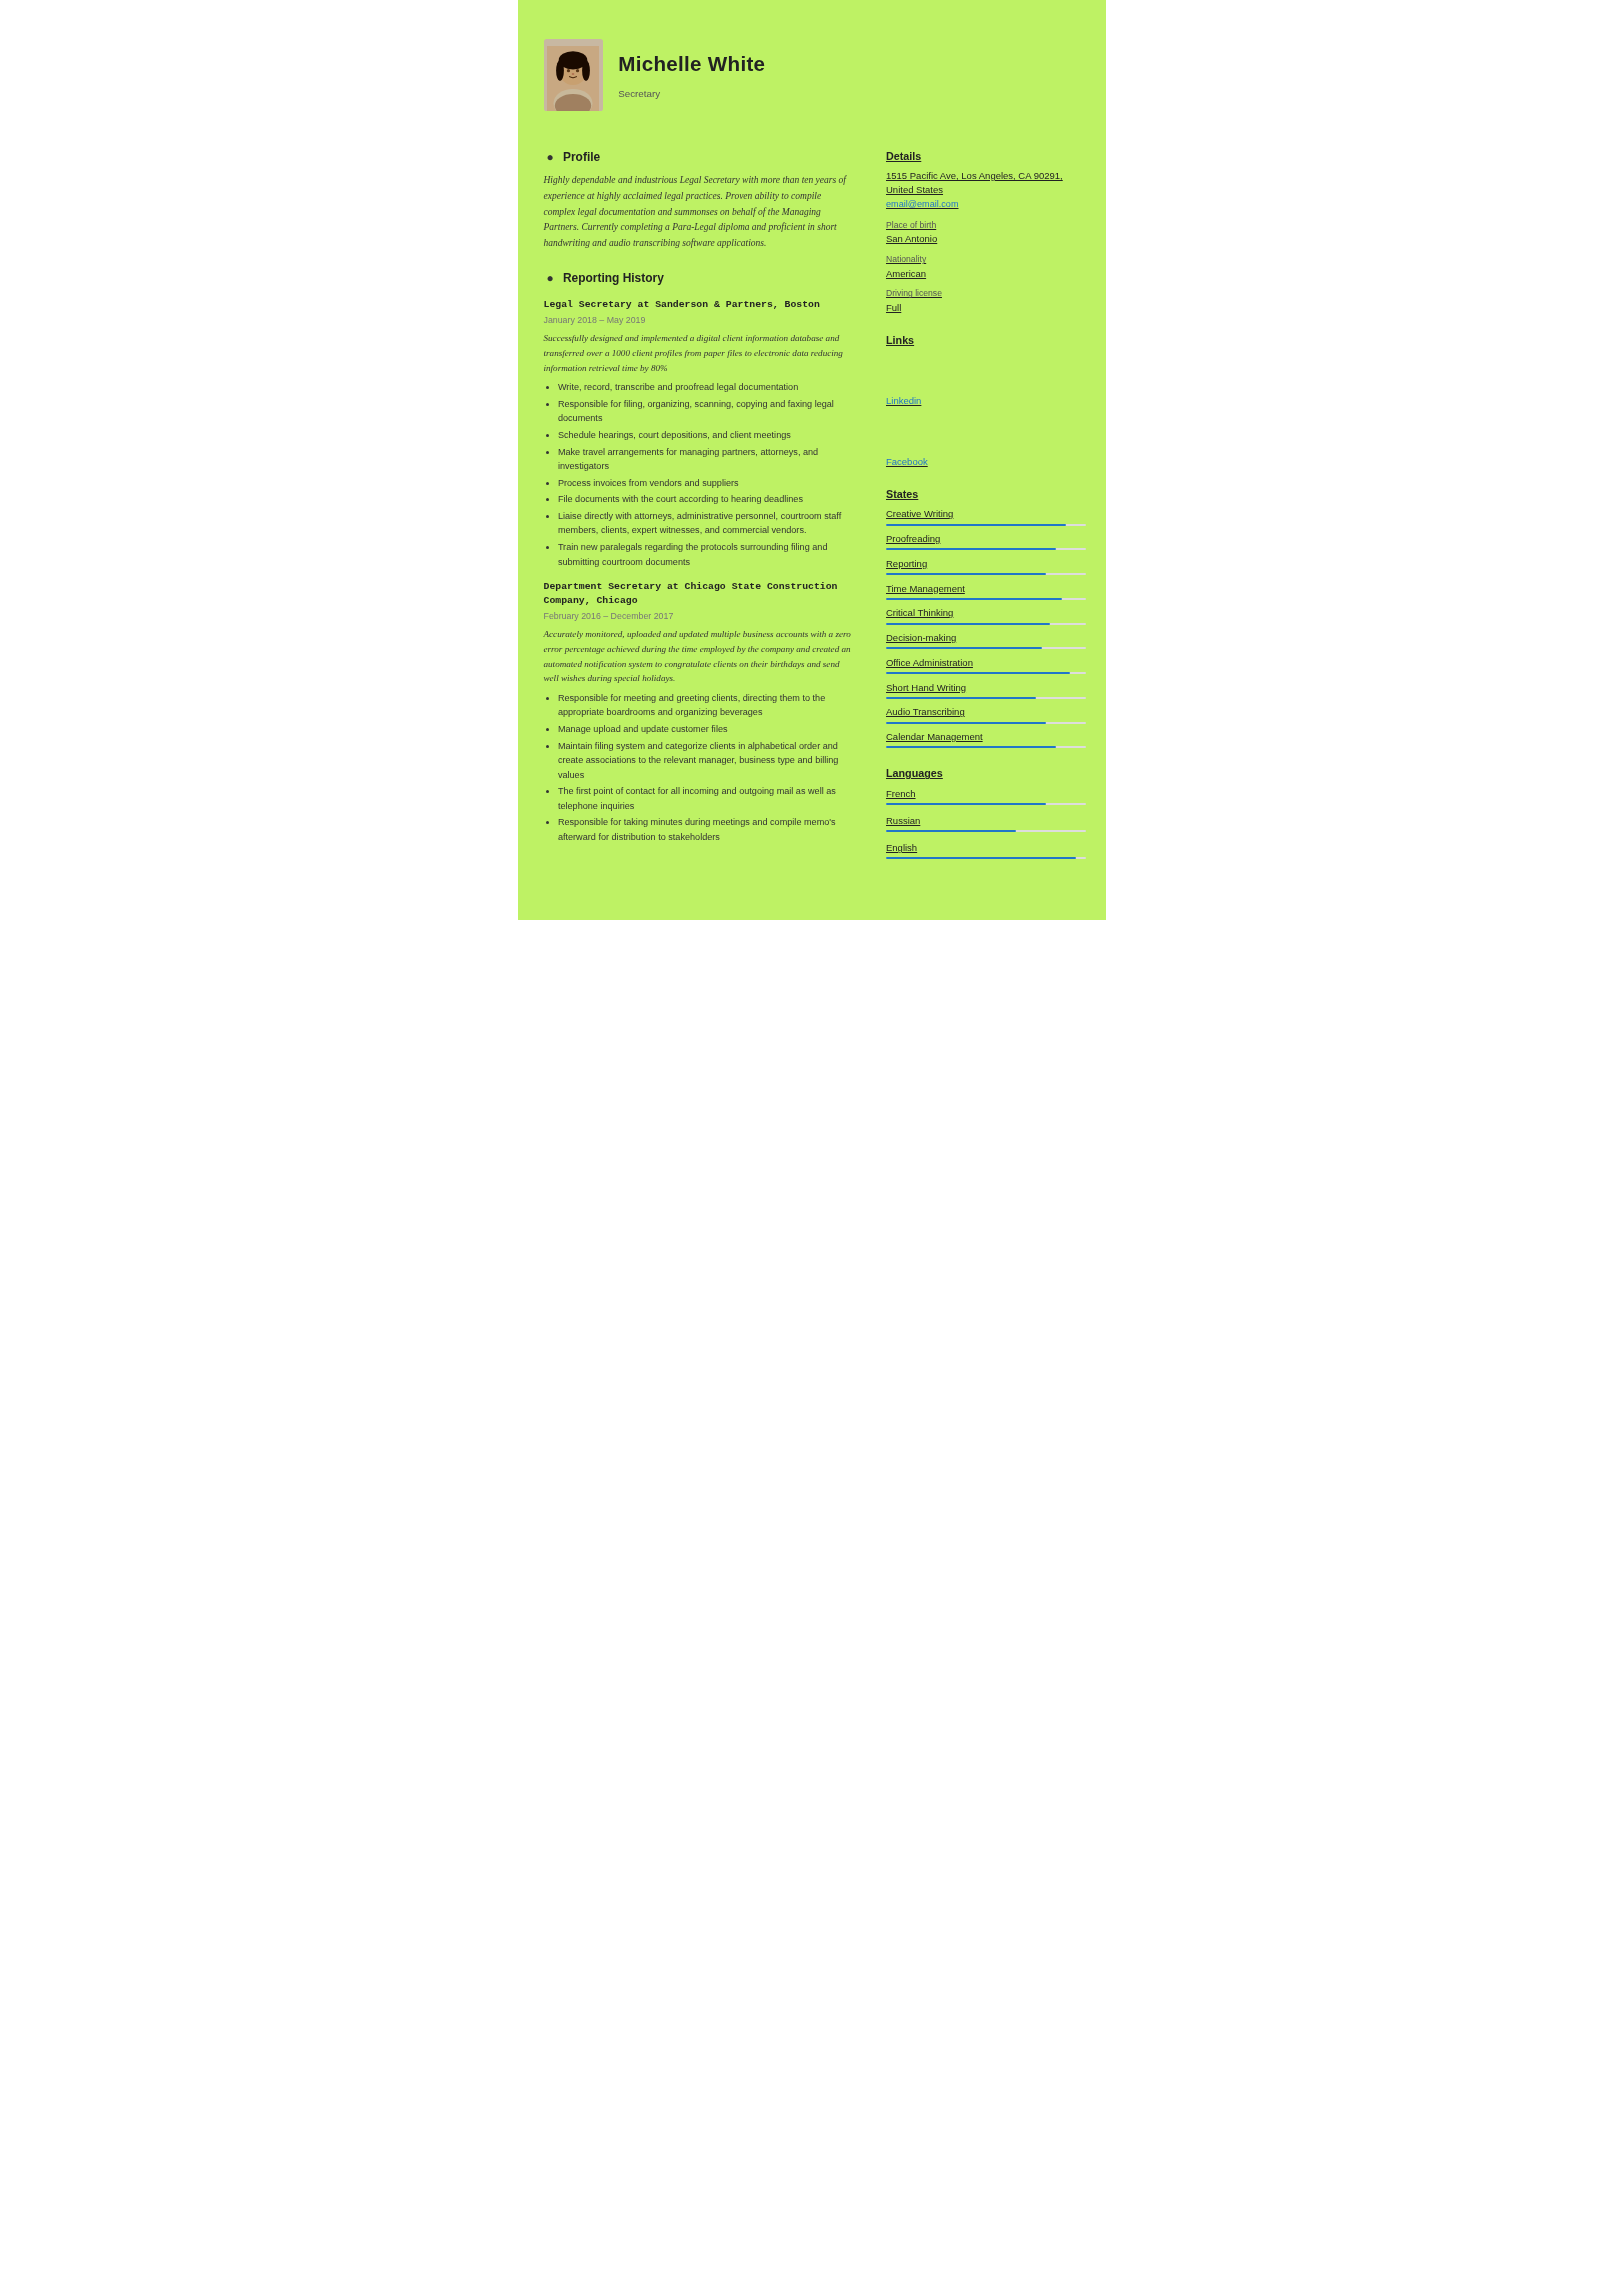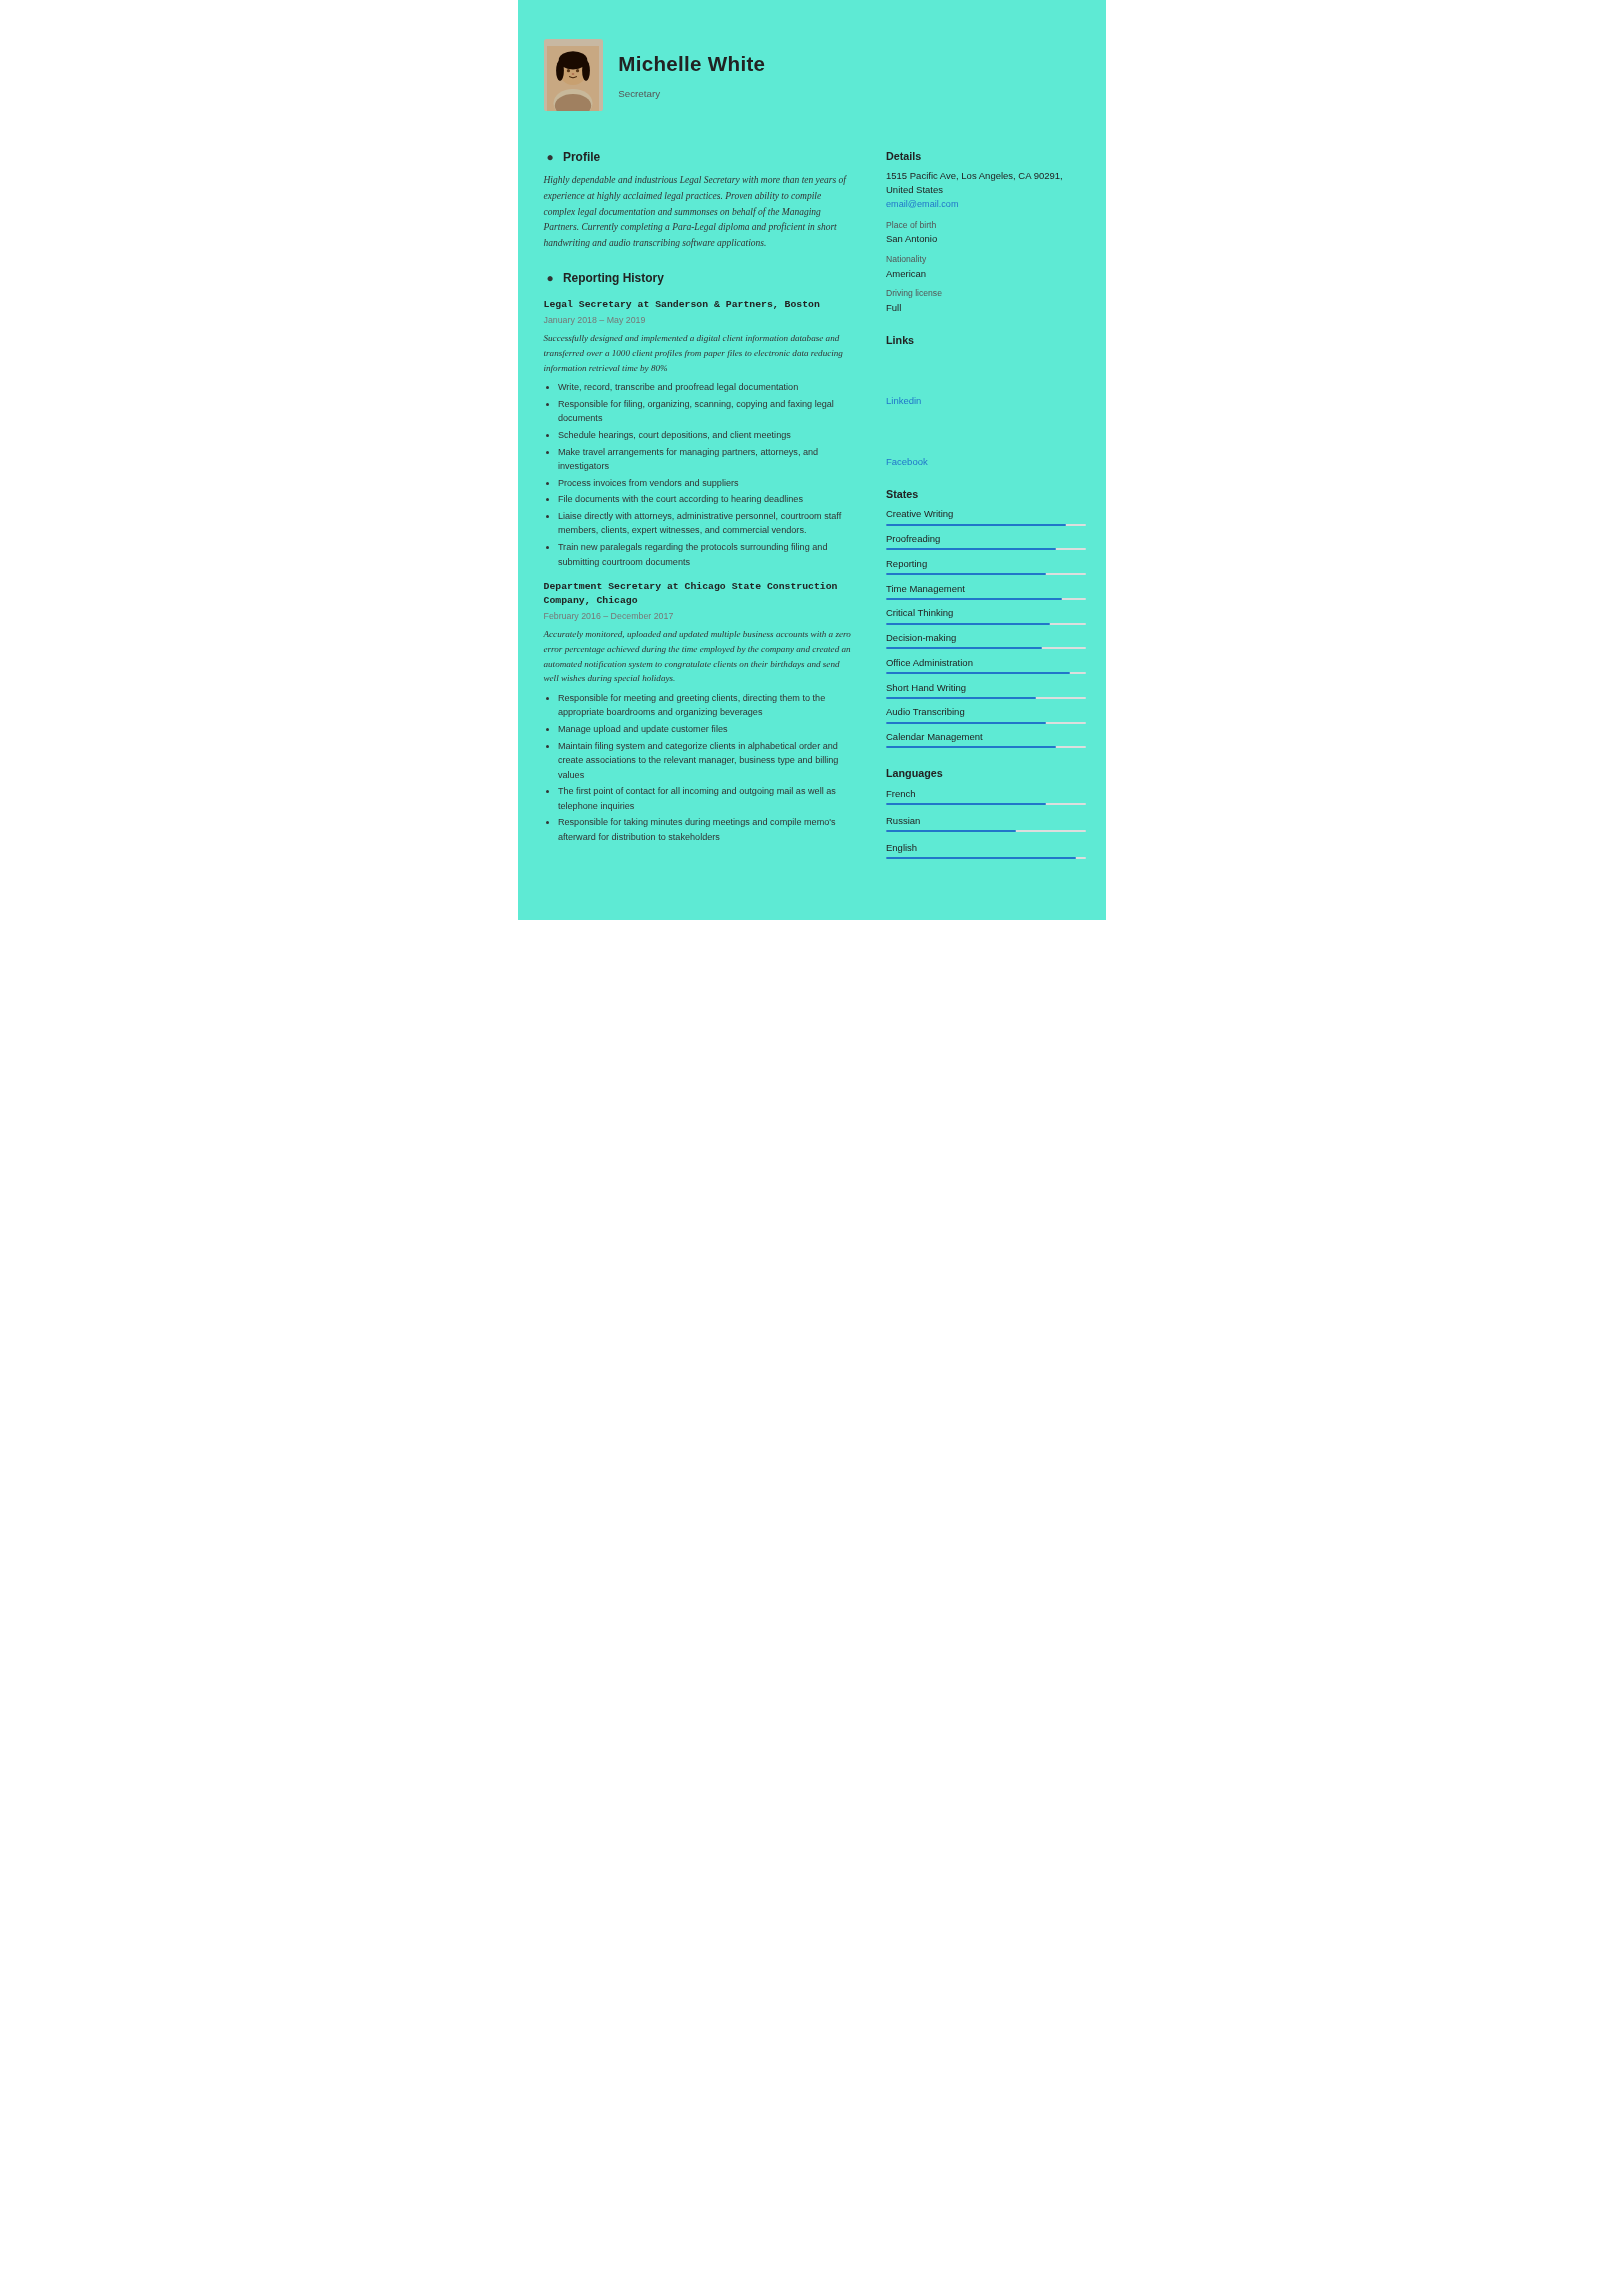--- a/index.html
+++ b/index.html
@@ -6,21 +6,21 @@
     body {
       font-family: 'Georgia', serif;
       background: #fff;
       color: #222;
       font-size: 9.8px;
       line-height: 1.5;
     }
     .resume-wrapper {
       max-width: 588px;
       margin: 0 auto;
-      background: #5eead4;
+      background: #bef264;
       padding: 26px 0 26px 0;
     }
     
     .header {
       display: flex;
       align-items: center;
       padding: 13px 26px 19.6px 26px;
     }
     .avatar {
       width: 59px;
@@ -63,20 +63,21 @@
       gap: 0;
     }
     .main-col {
       flex: 1.55;
       padding: 0 19.6px 26px 26px;
     }
     .side-col {
       flex: 1;
       padding: 0 19.6px 26px 13px;
       border-left: none;
+      text-decoration: underline;
     }
     
     .section-heading {
       display: flex;
       align-items: center;
       gap: 6.5px;
       font-size: 1.22em;
       font-weight: 700;
       color: #222;
       font-family: 'Arial', sans-serif;

